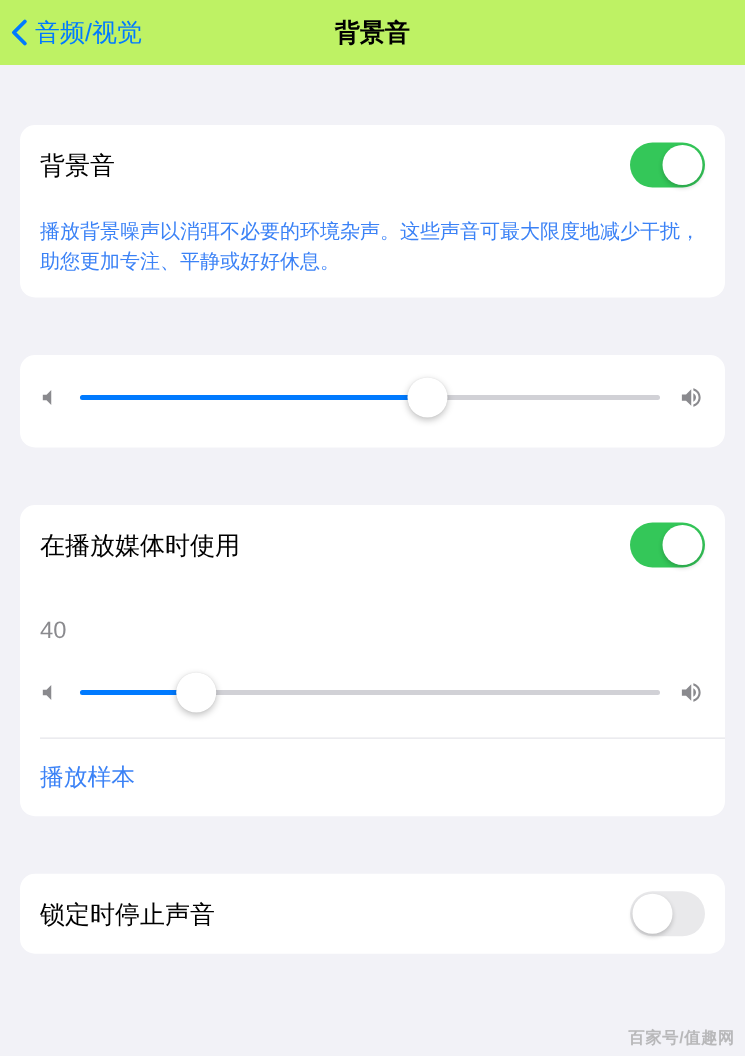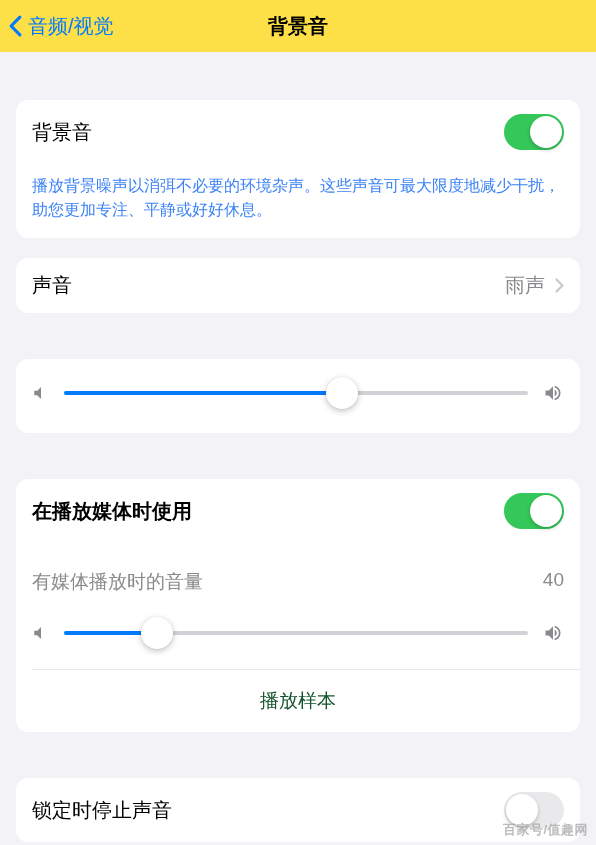--- a/index.html
+++ b/index.html
@@ -14,21 +14,21 @@
       background: #f2f2f7;
       font-family: -apple-system, "Helvetica Neue", Arial, sans-serif;
       overflow: hidden;
       position: relative;
     }
     .nav-bar {
       height: 52px;
       display: flex;
       align-items: center;
       position: relative;
-      background: #fde047;
+      background: #bef264;
     }
     .back-button {
       display: flex;
       align-items: center;
       padding-left: 8px;
       color: #007aff;
       font-size: 20px;
       cursor: pointer;
     }
     .back-chevron {
@@ -167,22 +167,21 @@
       color: #8a8a8e;
     }
     .divider {
       height: 1px;
       background: #e5e5ea;
       margin-left: 16px;
     }
     .link-row {
       padding: 18px 16px;
       font-size: 19px;
-      color: #14532d;
-      text-align: center;
+      color: #3b82f6;
     }
     .watermark {
       position: absolute;
       right: 8px;
       bottom: 6px;
       font-size: 13px;
       color: rgba(160,160,160,0.7);
       letter-spacing: 0.5px;
       font-weight: bold;
     }
@@ -205,31 +204,20 @@
   <div class="group first">
     <div class="row">
       <div class="row-title" style="font-weight:500">背景音</div>
       <div class="toggle on">
         <div class="toggle-knob"></div>
       </div>
     </div>
     <div class="footer-text">播放背景噪声以消弭不必要的环境杂声。这些声音可最大限度地减少干扰，助您更加专注、平静或好好休息。</div>
   </div>
 
-  <div class="group" style="margin-top:20px">
-    <div class="row">
-      <div class="row-title">声音</div>
-      <div class="row-value">
-        <span>雨声</span>
-        <svg class="chevron-right" viewBox="0 0 9 15" fill="none" stroke="#c7c7cc" stroke-width="2.2" stroke-linecap="round" stroke-linejoin="round">
-          <polyline points="1.5,1.5 7.5,7.5 1.5,13.5"></polyline>
-        </svg>
-      </div>
-    </div>
-  </div>
 
   <div class="group" style="margin-top:46px">
     <div class="slider-section">
       <div class="slider-row">
         <svg class="vol-icon" width="18" height="18" viewBox="0 0 24 24" fill="#8a8a8e">
           <path d="M3 9v6h4l5 5V4L7 9H3z"></path>
         </svg>
         <div class="slider-track-container">
           <div class="slider-track">
             <div class="slider-fill" style="width:60%"></div>
@@ -240,28 +228,27 @@
           <path d="M3 9v6h4l5 5V4L7 9H3z"></path>
           <path d="M16.5 12c0-1.8-1-3.3-2.5-4v8c1.5-.7 2.5-2.2 2.5-4z"></path>
           <path d="M14 3.2v2.1c2.9.9 5 3.5 5 6.7s-2.1 5.8-5 6.7v2.1c4-.9 7-4.5 7-8.8s-3-7.9-7-8.8z"></path>
         </svg>
       </div>
     </div>
   </div>
 
   <div class="group" style="margin-top:46px">
     <div class="row">
-      <div class="row-title" style="font-weight:700">在播放媒体时使用</div>
+      <div class="row-title" style="font-weight:400">在播放媒体时使用</div>
       <div class="toggle on">
         <div class="toggle-knob"></div>
       </div>
     </div>
     <div class="slider-section" style="padding-top:26px;padding-bottom:20px">
       <div class="slider-header">
-        <span>有媒体播放时的音量</span>
         <span>40</span>
       </div>
       <div class="slider-row">
         <svg class="vol-icon" width="18" height="18" viewBox="0 0 24 24" fill="#8a8a8e">
           <path d="M3 9v6h4l5 5V4L7 9H3z"></path>
         </svg>
         <div class="slider-track-container">
           <div class="slider-track">
             <div class="slider-fill" style="width:20%"></div>
           </div>

